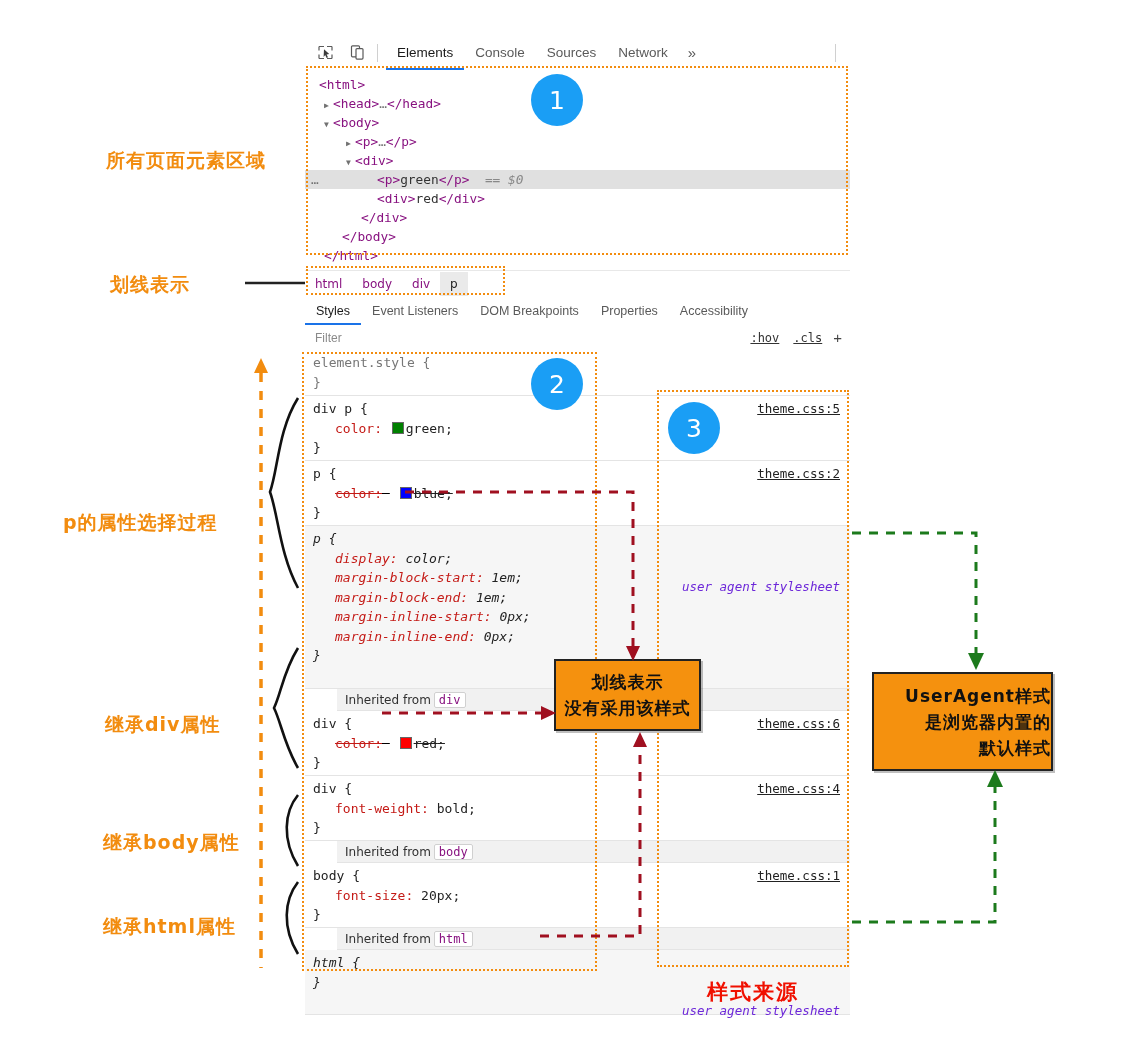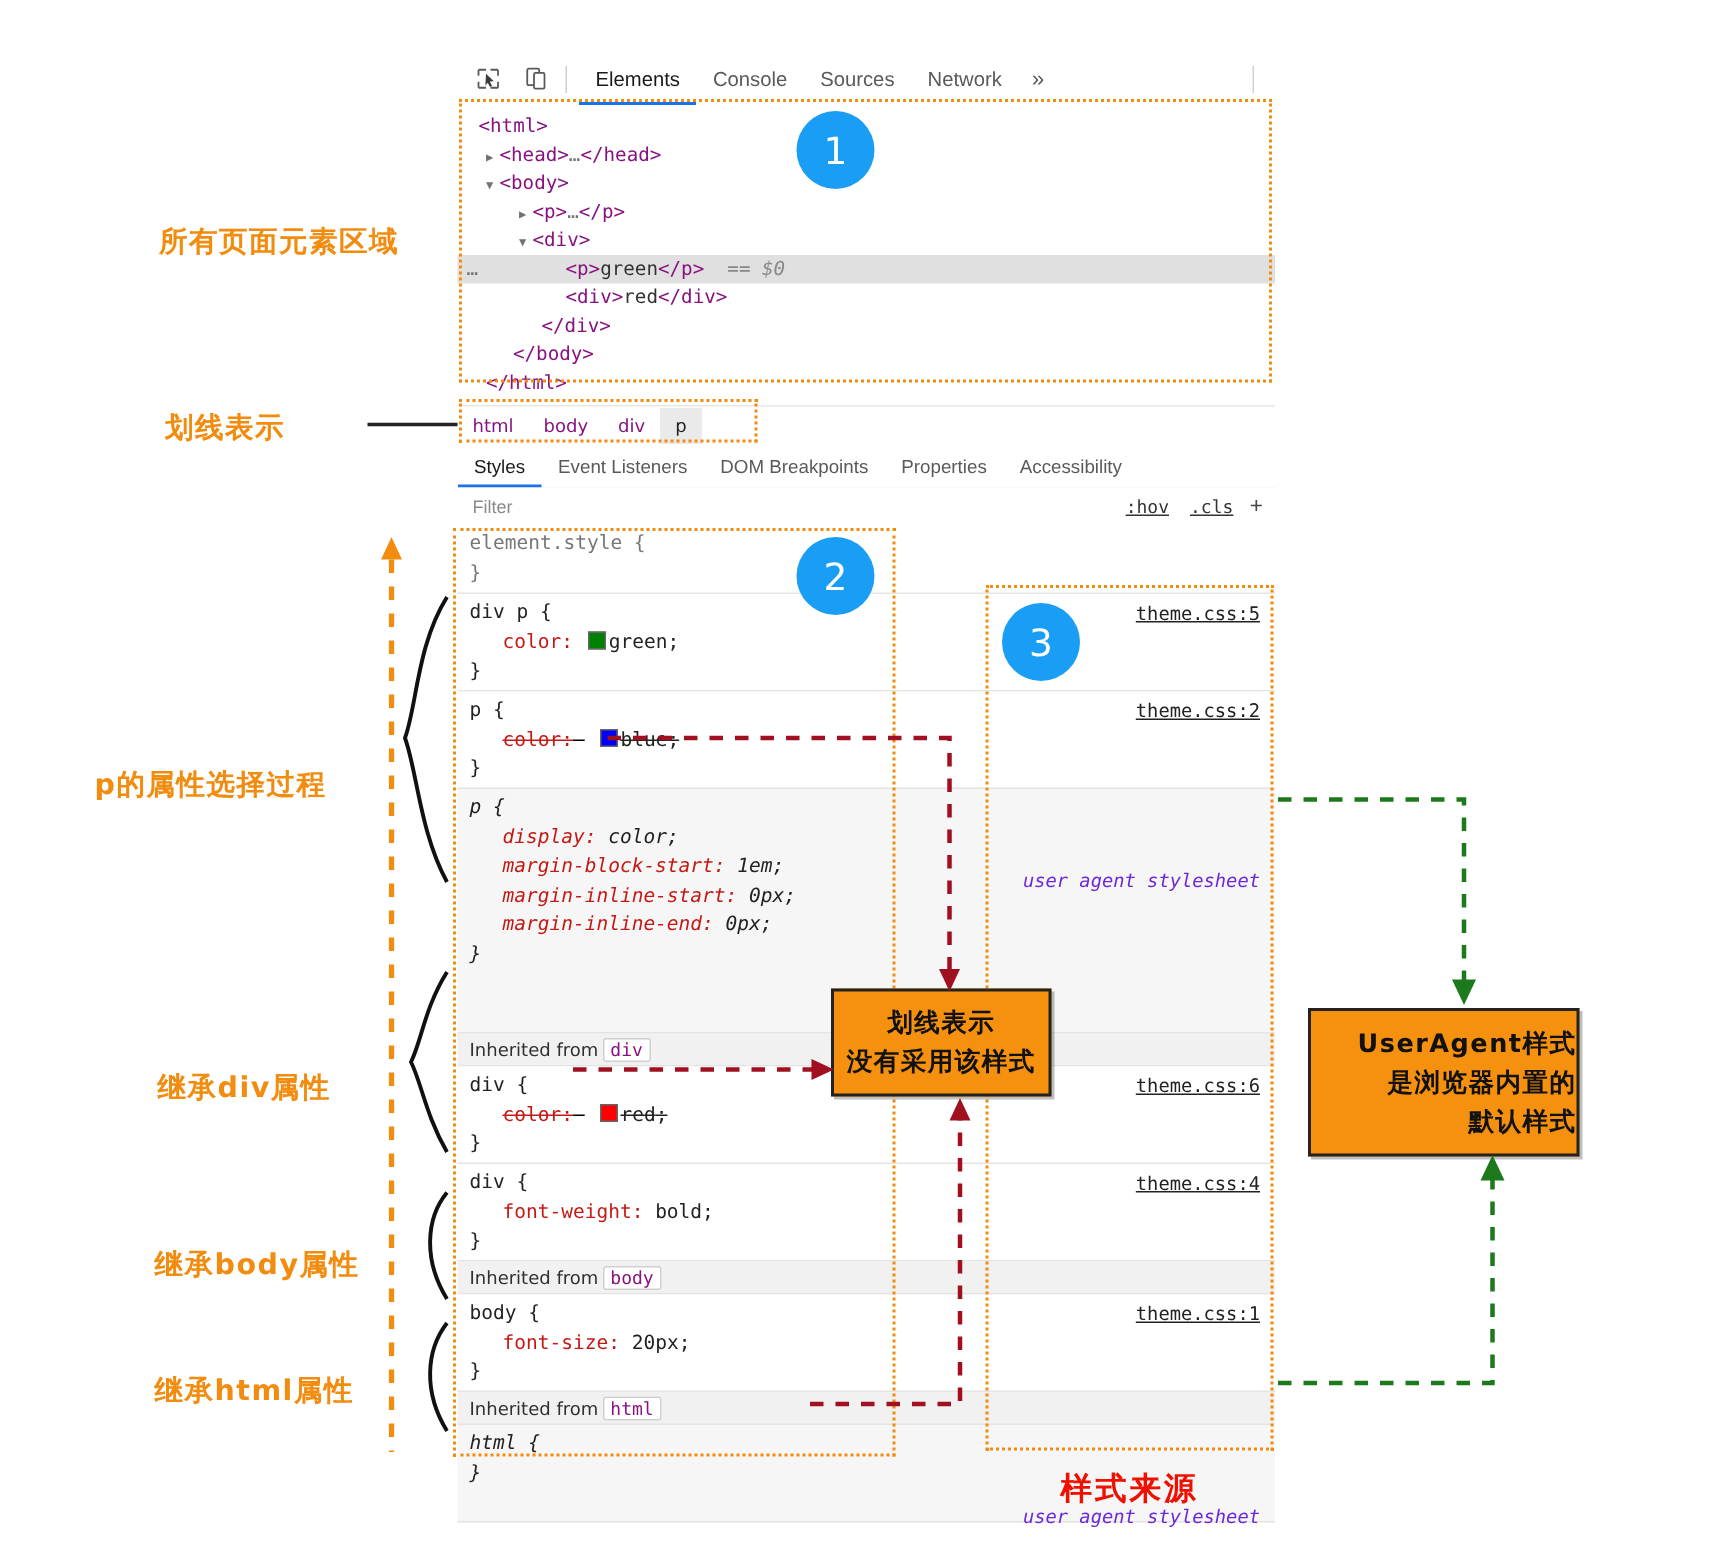--- a/index.html
+++ b/index.html
@@ -72,21 +72,21 @@
   
   .styles{
     position:absolute;left:0;top:315px;width:545px;
     font-family:"DejaVu Sans Mono", monospace;font-size:13px;line-height:19.5px;
   }
   .rule{border-bottom:1px solid #e4e4e4;padding:3px 0 3px 8px;position:relative;box-sizing:border-box;background:#fff;}
   .rule.ua{background:#f6f6f6;font-style:italic;}
   .inh{
     background:#f1f1f1;border-bottom:1px solid #e4e4e4;
     font-family:"DejaVu Sans", sans-serif;font-size:12px;color:#303030;
-    padding:3px 0 3px 8px;height:22px;box-sizing:border-box;line-height:16px;
+    padding:3px 0 3px 8px;height:22px;box-sizing:border-box;line-height:16px;margin-left:32px;
   }
   .inh .tag{
     font-family:"DejaVu Sans Mono",monospace;color:#881280;
     border:1px solid #d0d0d0;background:#fff;border-radius:2px;padding:0px 4px;margin-left:3px;
   }
   .sel-txt{color:#222;}
   .prop{color:#c41a16;padding-left:22px;display:inline-block;}
   .val{color:#222;}
   .strike{text-decoration:line-through;}
   .swatch{display:inline-block;width:10px;height:10px;border:1px solid #666;vertical-align:-1px;margin:0 2px 0 2px;}
@@ -199,20 +199,21 @@
         <span class="swatch" style="background:#0000ff"></span><span class="val strike">blue</span><span class="val strike">;</span>
       </div>
       <div class="sel-txt">}</div>
       <a class="origin">theme.css:2</a>
     </div>
 
     <div class="rule ua" style="height:163px">
       <div class="sel-txt">p {</div>
       <div><span class="prop">display:</span> <span class="val">color</span><span class="val">;</span></div>
       <div><span class="prop">margin-block-start:</span> <span class="val">1em</span><span class="val">;</span></div>
+      <div><span class="prop">margin-block-end:</span> <span class="val">1em</span><span class="val">;</span></div>
       <div><span class="prop">margin-inline-start:</span> <span class="val">0px</span><span class="val">;</span></div>
       <div><span class="prop">margin-inline-end:</span> <span class="val">0px</span><span class="val">;</span></div>
       <div class="sel-txt">}</div>
       <span class="origin plain">user agent stylesheet</span>
     </div>
 
     <div class="inh">
       <span>Inherited from</span><span class="tag">div</span>
     </div>
 

